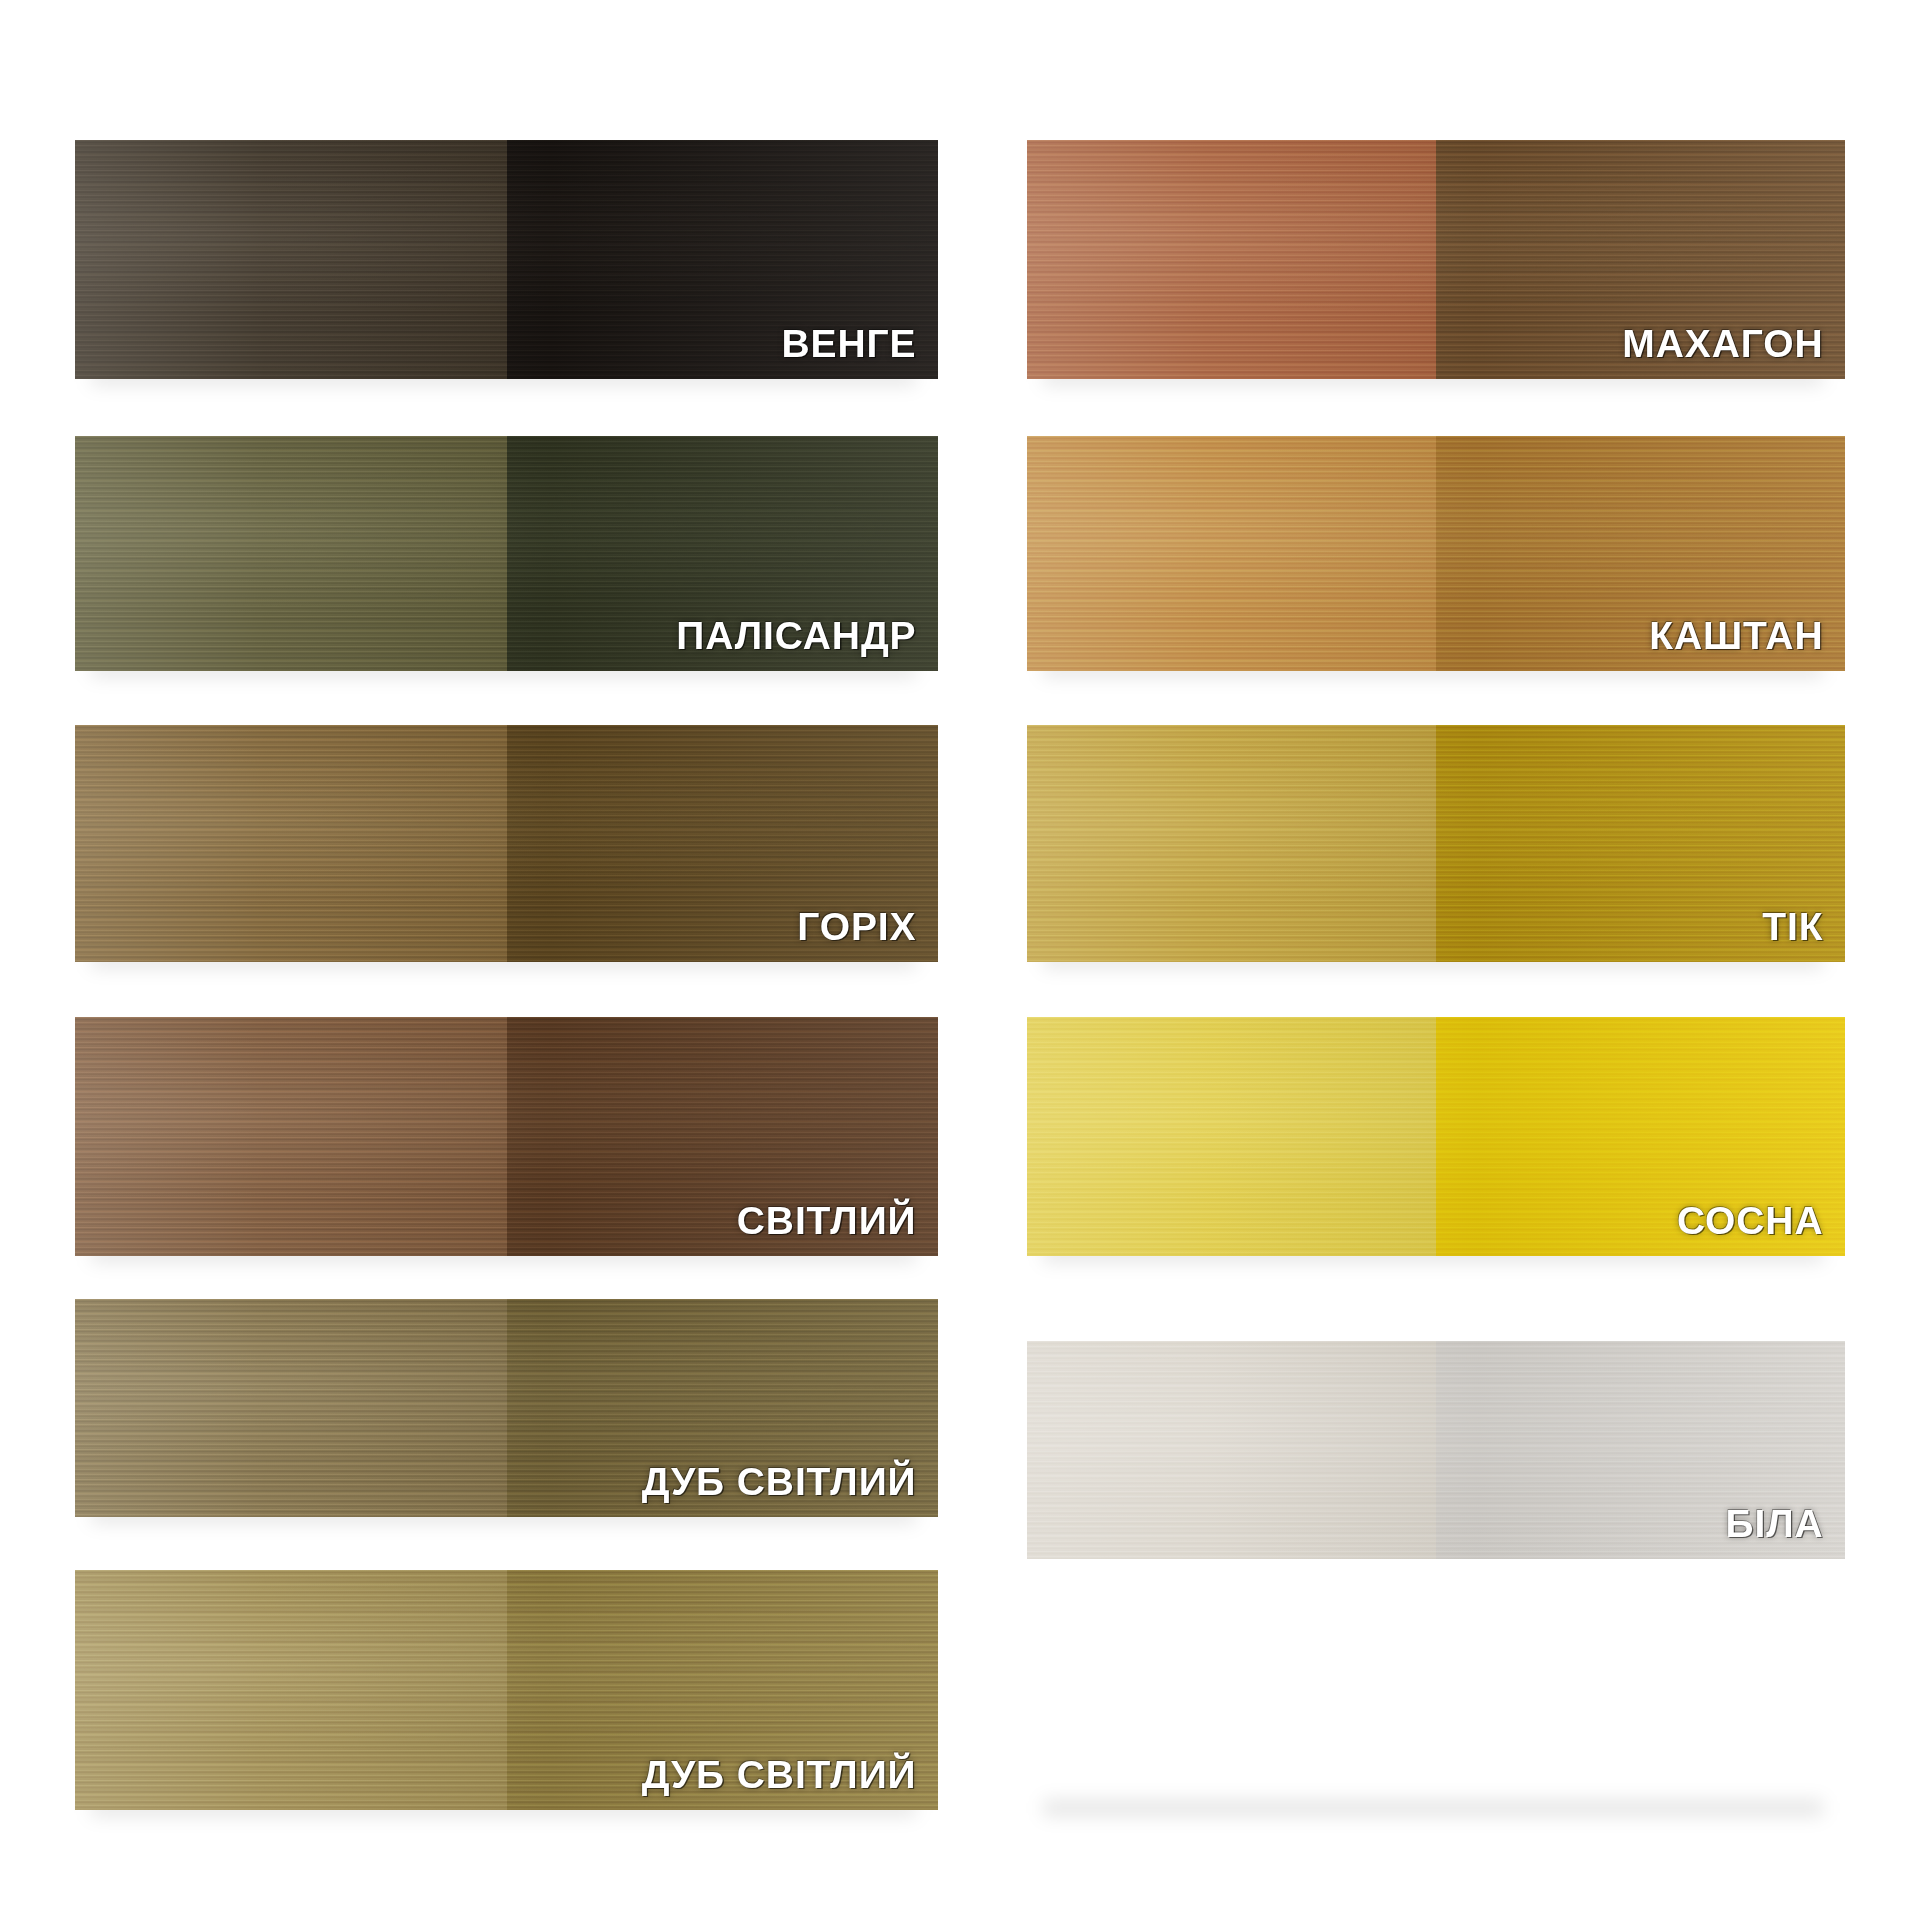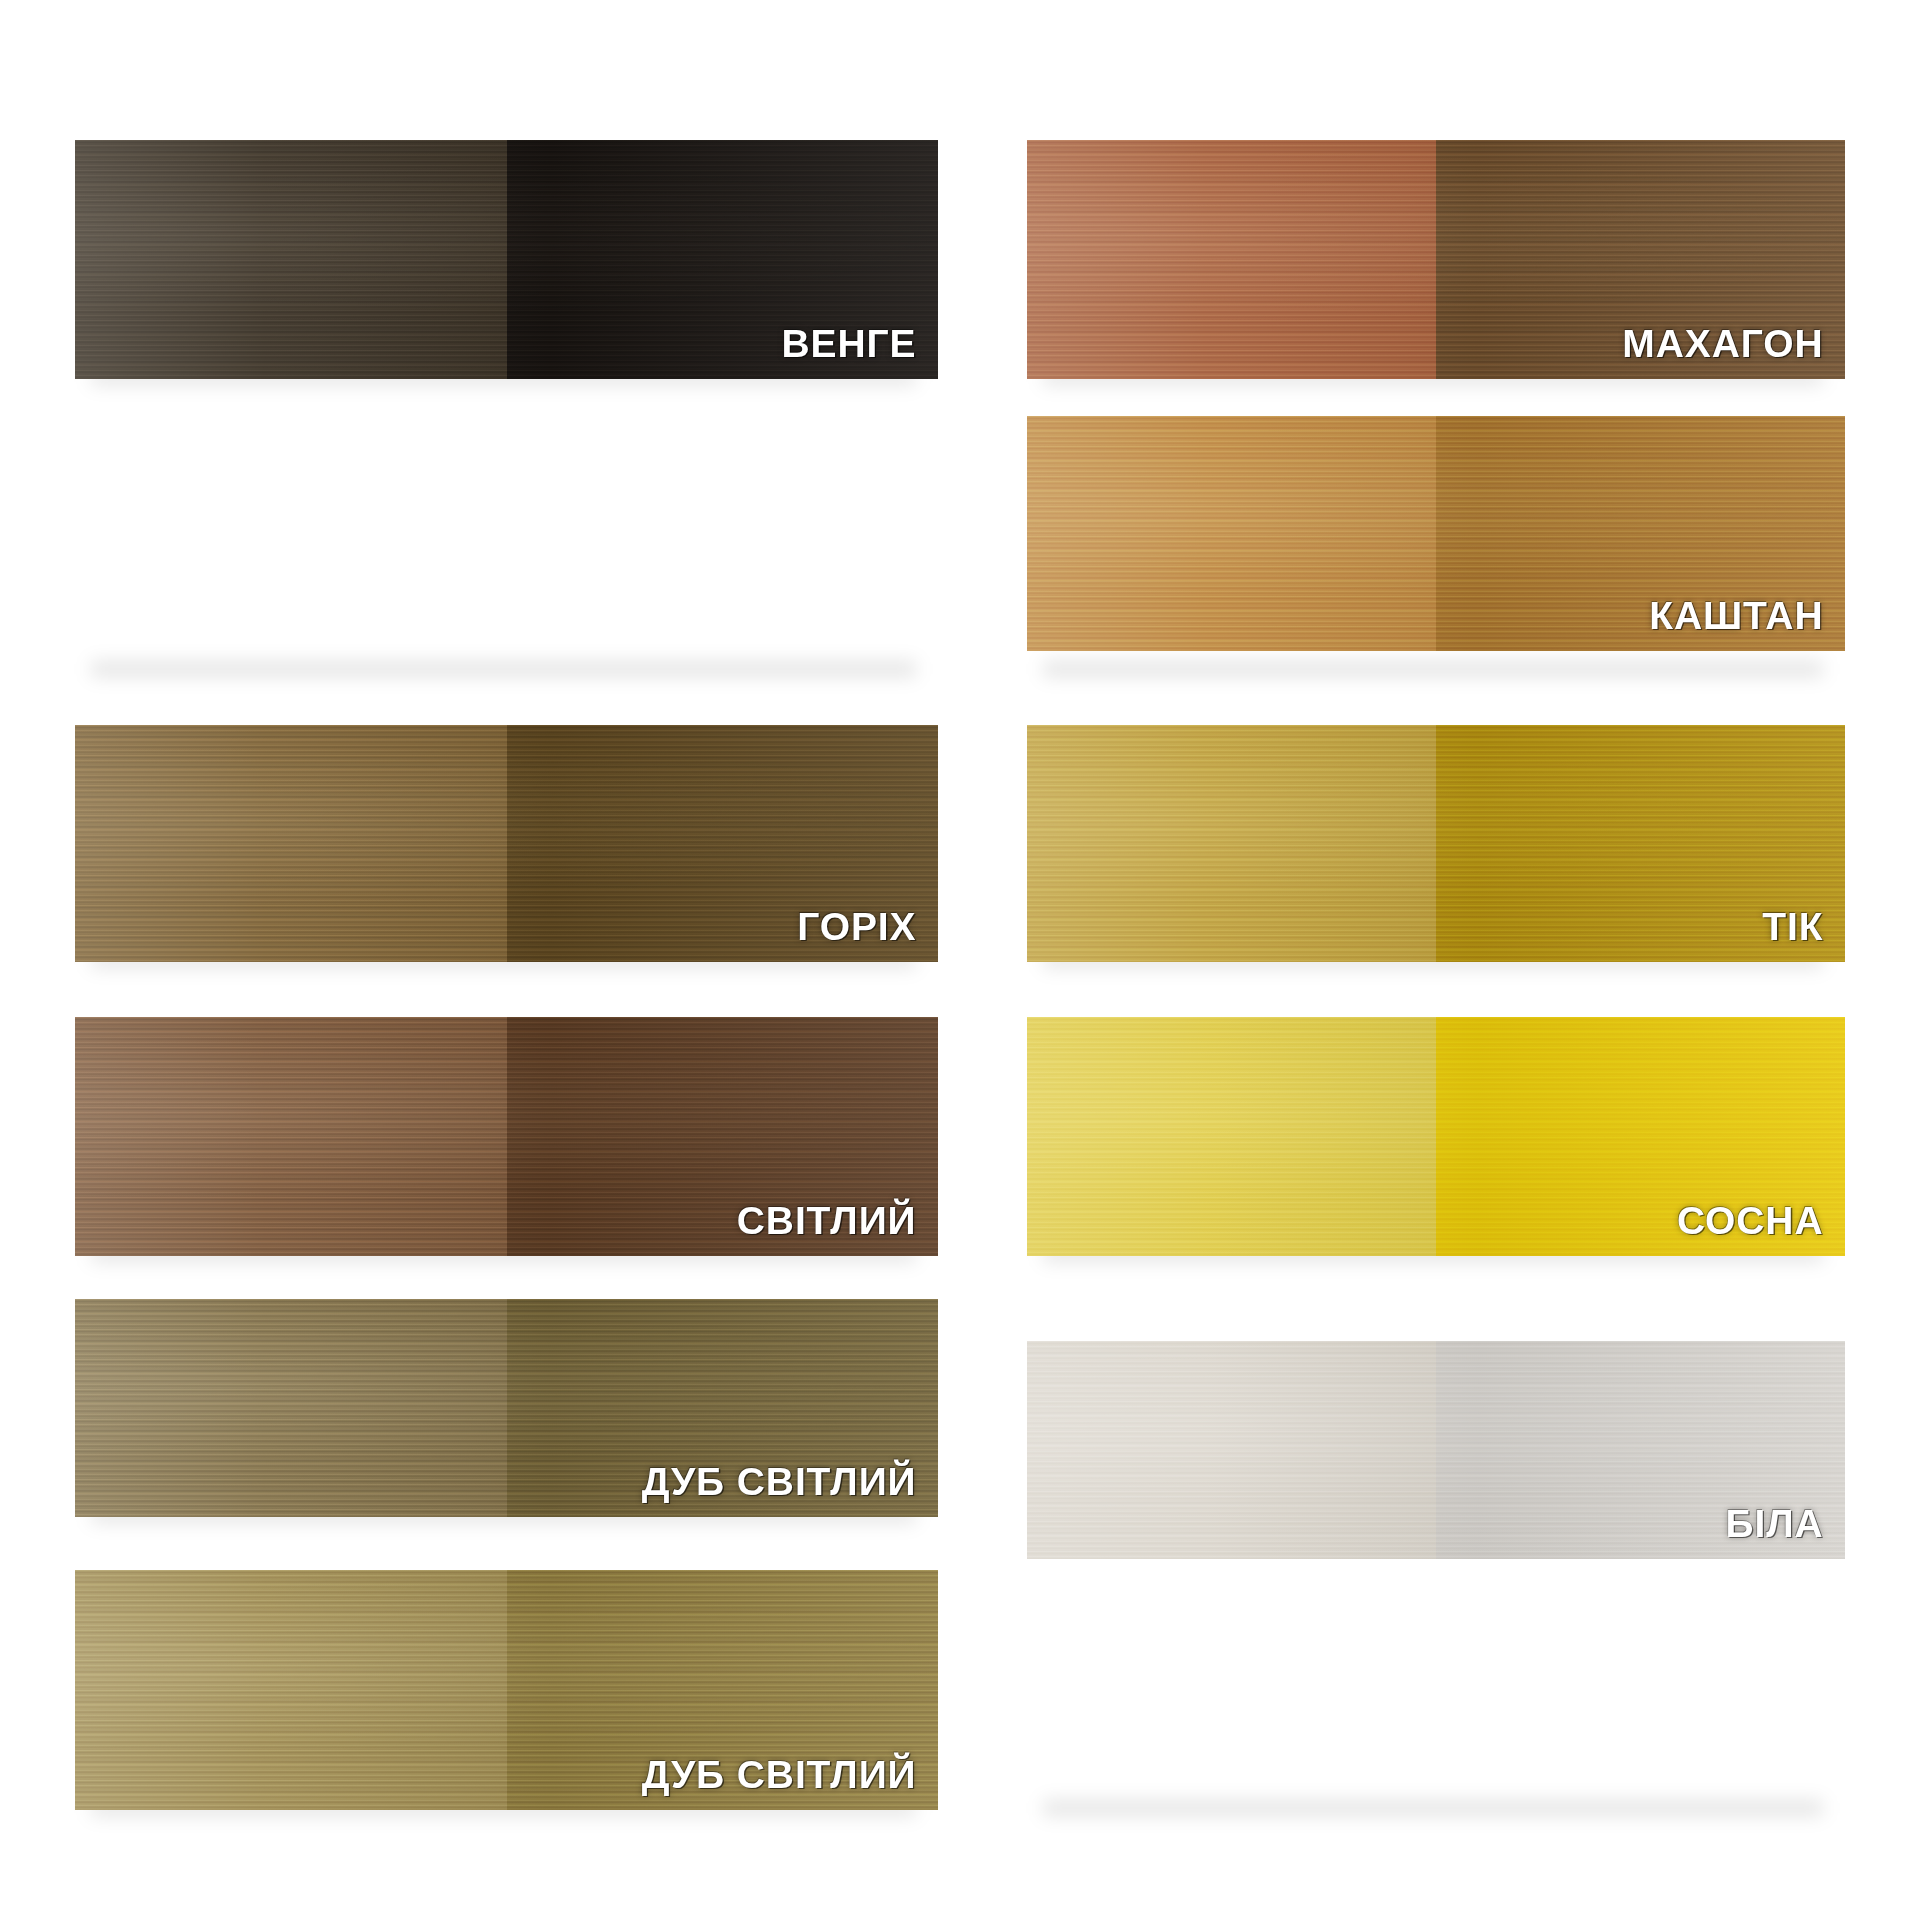--- a/index.html
+++ b/index.html
@@ -128,22 +128,30 @@
     <div class="plank-shadow" style="left: 1043px; top: 369px; width: 780px; height: 16.4px;"></div>
     <div class="swatch" style="left: 1027px; top: 140px; width: 818px; height: 239px;">
       <div class="half left" style="background: linear-gradient(to right, rgb(168, 98, 63), rgb(168, 98, 63));"></div>
       <div class="half right" style="background: linear-gradient(to right, rgb(107, 76, 43), rgb(107, 76, 43));"></div>
       <div class="grain"></div>
       <div class="grain2"></div>
       <div class="sheen"></div>
       <div class="label">МАХАГОН</div>
     </div>
     <div class="plank-shadow" style="left: 91px; top: 661px; width: 825px; height: 16.4px;"></div>
+    <div class="swatch" style="left: 75px; top: 436px; width: 863px; height: 235px;">
+      <div class="half left" style="background: linear-gradient(to right, rgb(93, 90, 56), rgb(93, 90, 56));"></div>
+      <div class="half right" style="background: linear-gradient(to right, rgb(47, 51, 32), rgb(47, 51, 32));"></div>
+      <div class="grain"></div>
+      <div class="grain2"></div>
+      <div class="sheen"></div>
+      <div class="label">ПАЛІСАНДР</div>
+    </div>
     <div class="plank-shadow" style="left: 1043px; top: 661px; width: 780px; height: 16.4px;"></div>
-    <div class="swatch" style="left: 1027px; top: 416px; width: 818px; height: 235px;">
+    <div class="swatch" style="left: 1027px; top: 436px; width: 818px; height: 235px;">
       <div class="half left" style="background: linear-gradient(to right, rgb(192, 138, 67), rgb(192, 138, 67));"></div>
       <div class="half right" style="background: linear-gradient(to right, rgb(169, 118, 47), rgb(169, 118, 47));"></div>
       <div class="grain"></div>
       <div class="grain2"></div>
       <div class="sheen"></div>
       <div class="label">КАШТАН</div>
     </div>
     <div class="plank-shadow" style="left: 91px; top: 952px; width: 825px; height: 16.4px;"></div>
     <div class="swatch" style="left: 75px; top: 725px; width: 863px; height: 237px; text-align: center;">
       <div class="half left" style="background: linear-gradient(to right, rgb(125, 98, 54), rgb(125, 98, 54));"></div>

